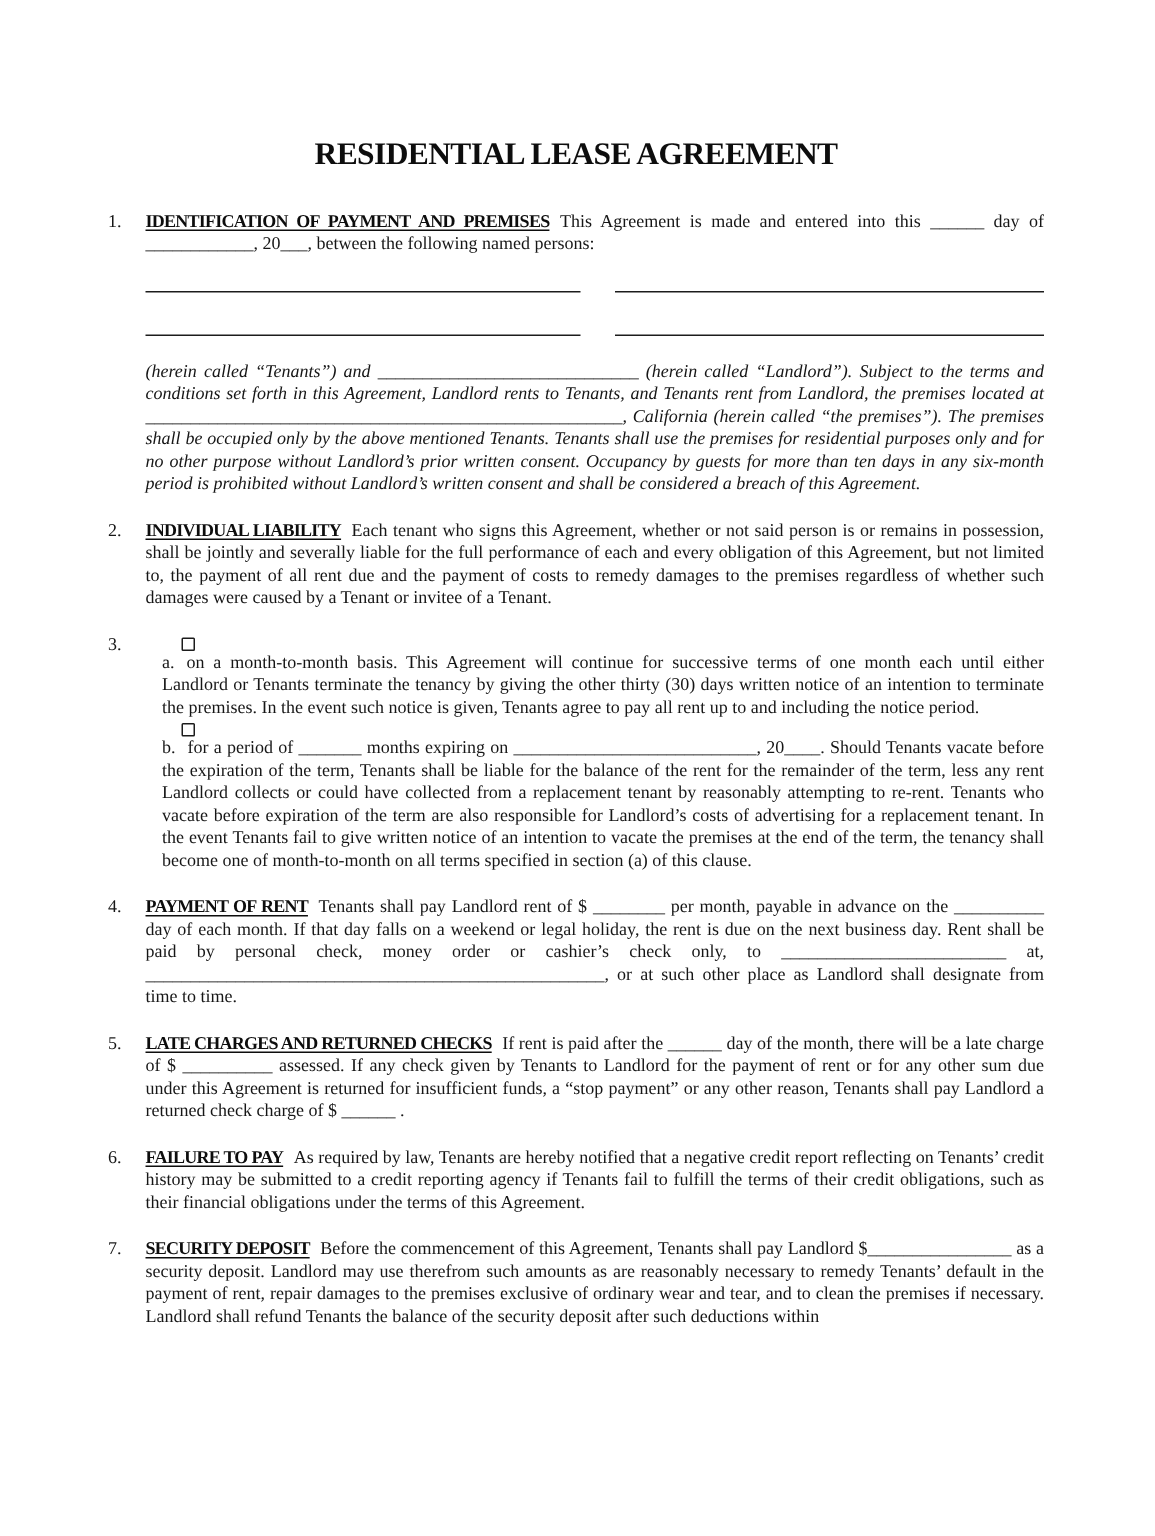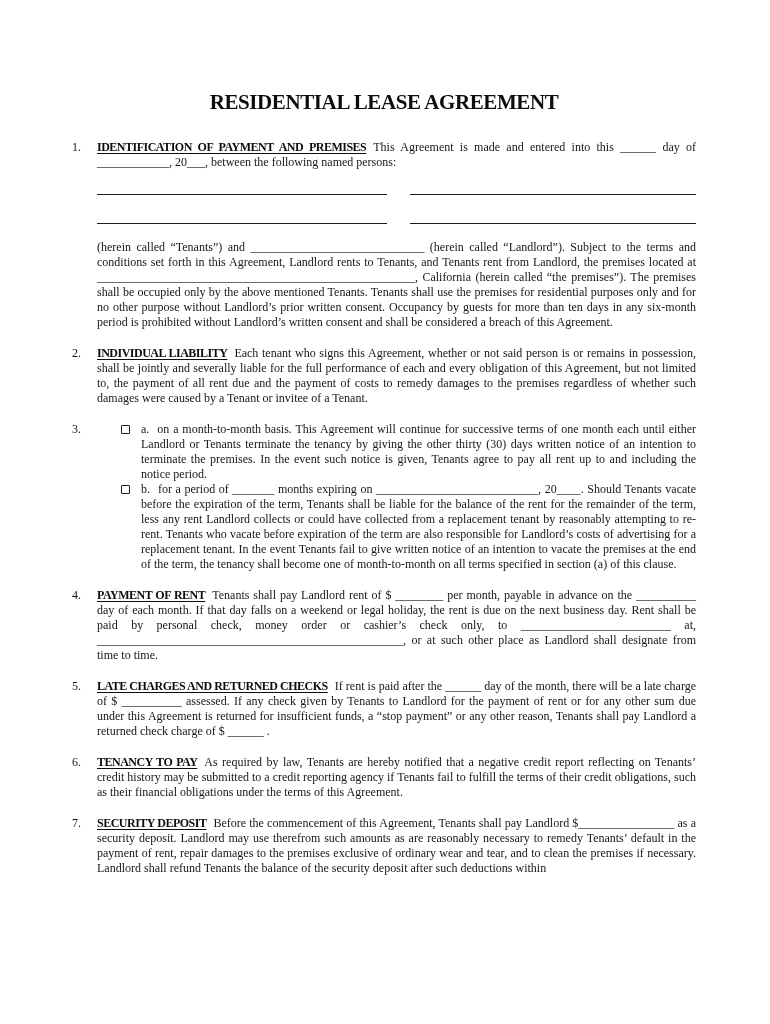--- a/index.html
+++ b/index.html
@@ -37,22 +37,22 @@
     letter-spacing: -0.5px;
     margin-right: 7px;
     color: #0d0d0d;
   }
   .sig-row { display: flex; justify-content: space-between; }
   .sig-row-1 { margin-top: 24px; }
   .sig-row-2 { margin-top: 28px; }
   .sig-line { height: 0; border-bottom: 1.6px solid #1c1c1c; }
   .sig-line-left  { width: 290px; }
   .sig-line-right { width: 286px; }
-  .body-after-sig { margin-top: 16px; }
-  .option { display: flex; margin: 0; }
+  .body-after-sig { margin-top: 16px; font-style: italic; }
+  .option { display: flex; margin: 0; flex-direction: column; }
   .checkbox-icon {
     flex: none;
     width: 7px;
     height: 7px;
     border: 1.2px solid #1c1c1c;
     border-radius: 1px;
     margin: 3px 0 0 24px;
   }
   .option-text { flex: 1; min-width: 0; margin-left: 11px; text-align: justify; }
   .opt-label { margin-right: 8px; }
@@ -124,21 +124,21 @@
       <p class="para">
         <span class="sec-head">LATE CHARGES AND RETURNED CHECKS</span><span>If rent is paid after the ______ day of the month, there will be a late charge of $ __________ assessed.  If any check given by Tenants to Landlord for the payment of rent or for any other sum due under this Agreement is returned for insufficient funds, a “stop payment” or any other reason, Tenants shall pay Landlord a returned check charge of $ ______ .</span>
       </p>
     </div>
   </div>
 
   <div class="section">
     <div class="sec-num">6.</div>
     <div class="sec-content">
       <p class="para">
-        <span class="sec-head">TENANCY TO PAY</span><span>As required by law, Tenants are hereby notified that a negative credit report reflecting on Tenants’ credit history may be submitted to a credit reporting agency if Tenants fail to fulfill the terms of their credit obligations, such as their financial obligations under the terms of this Agreement.</span>
+        <span class="sec-head">FAILURE TO PAY</span><span>As required by law, Tenants are hereby notified that a negative credit report reflecting on Tenants’ credit history may be submitted to a credit reporting agency if Tenants fail to fulfill the terms of their credit obligations, such as their financial obligations under the terms of this Agreement.</span>
       </p>
     </div>
   </div>
 
   <div class="section">
     <div class="sec-num">7.</div>
     <div class="sec-content">
       <p class="para">
         <span class="sec-head">SECURITY DEPOSIT</span><span>Before the commencement of this Agreement, Tenants shall pay Landlord $________________ as a security deposit.  Landlord may use therefrom such amounts as are reasonably necessary to remedy Tenants’ default in the payment of rent, repair damages to the premises exclusive of ordinary wear and tear, and to clean the premises if necessary.  Landlord shall refund Tenants the balance of the security deposit after such deductions within</span>
       </p>

